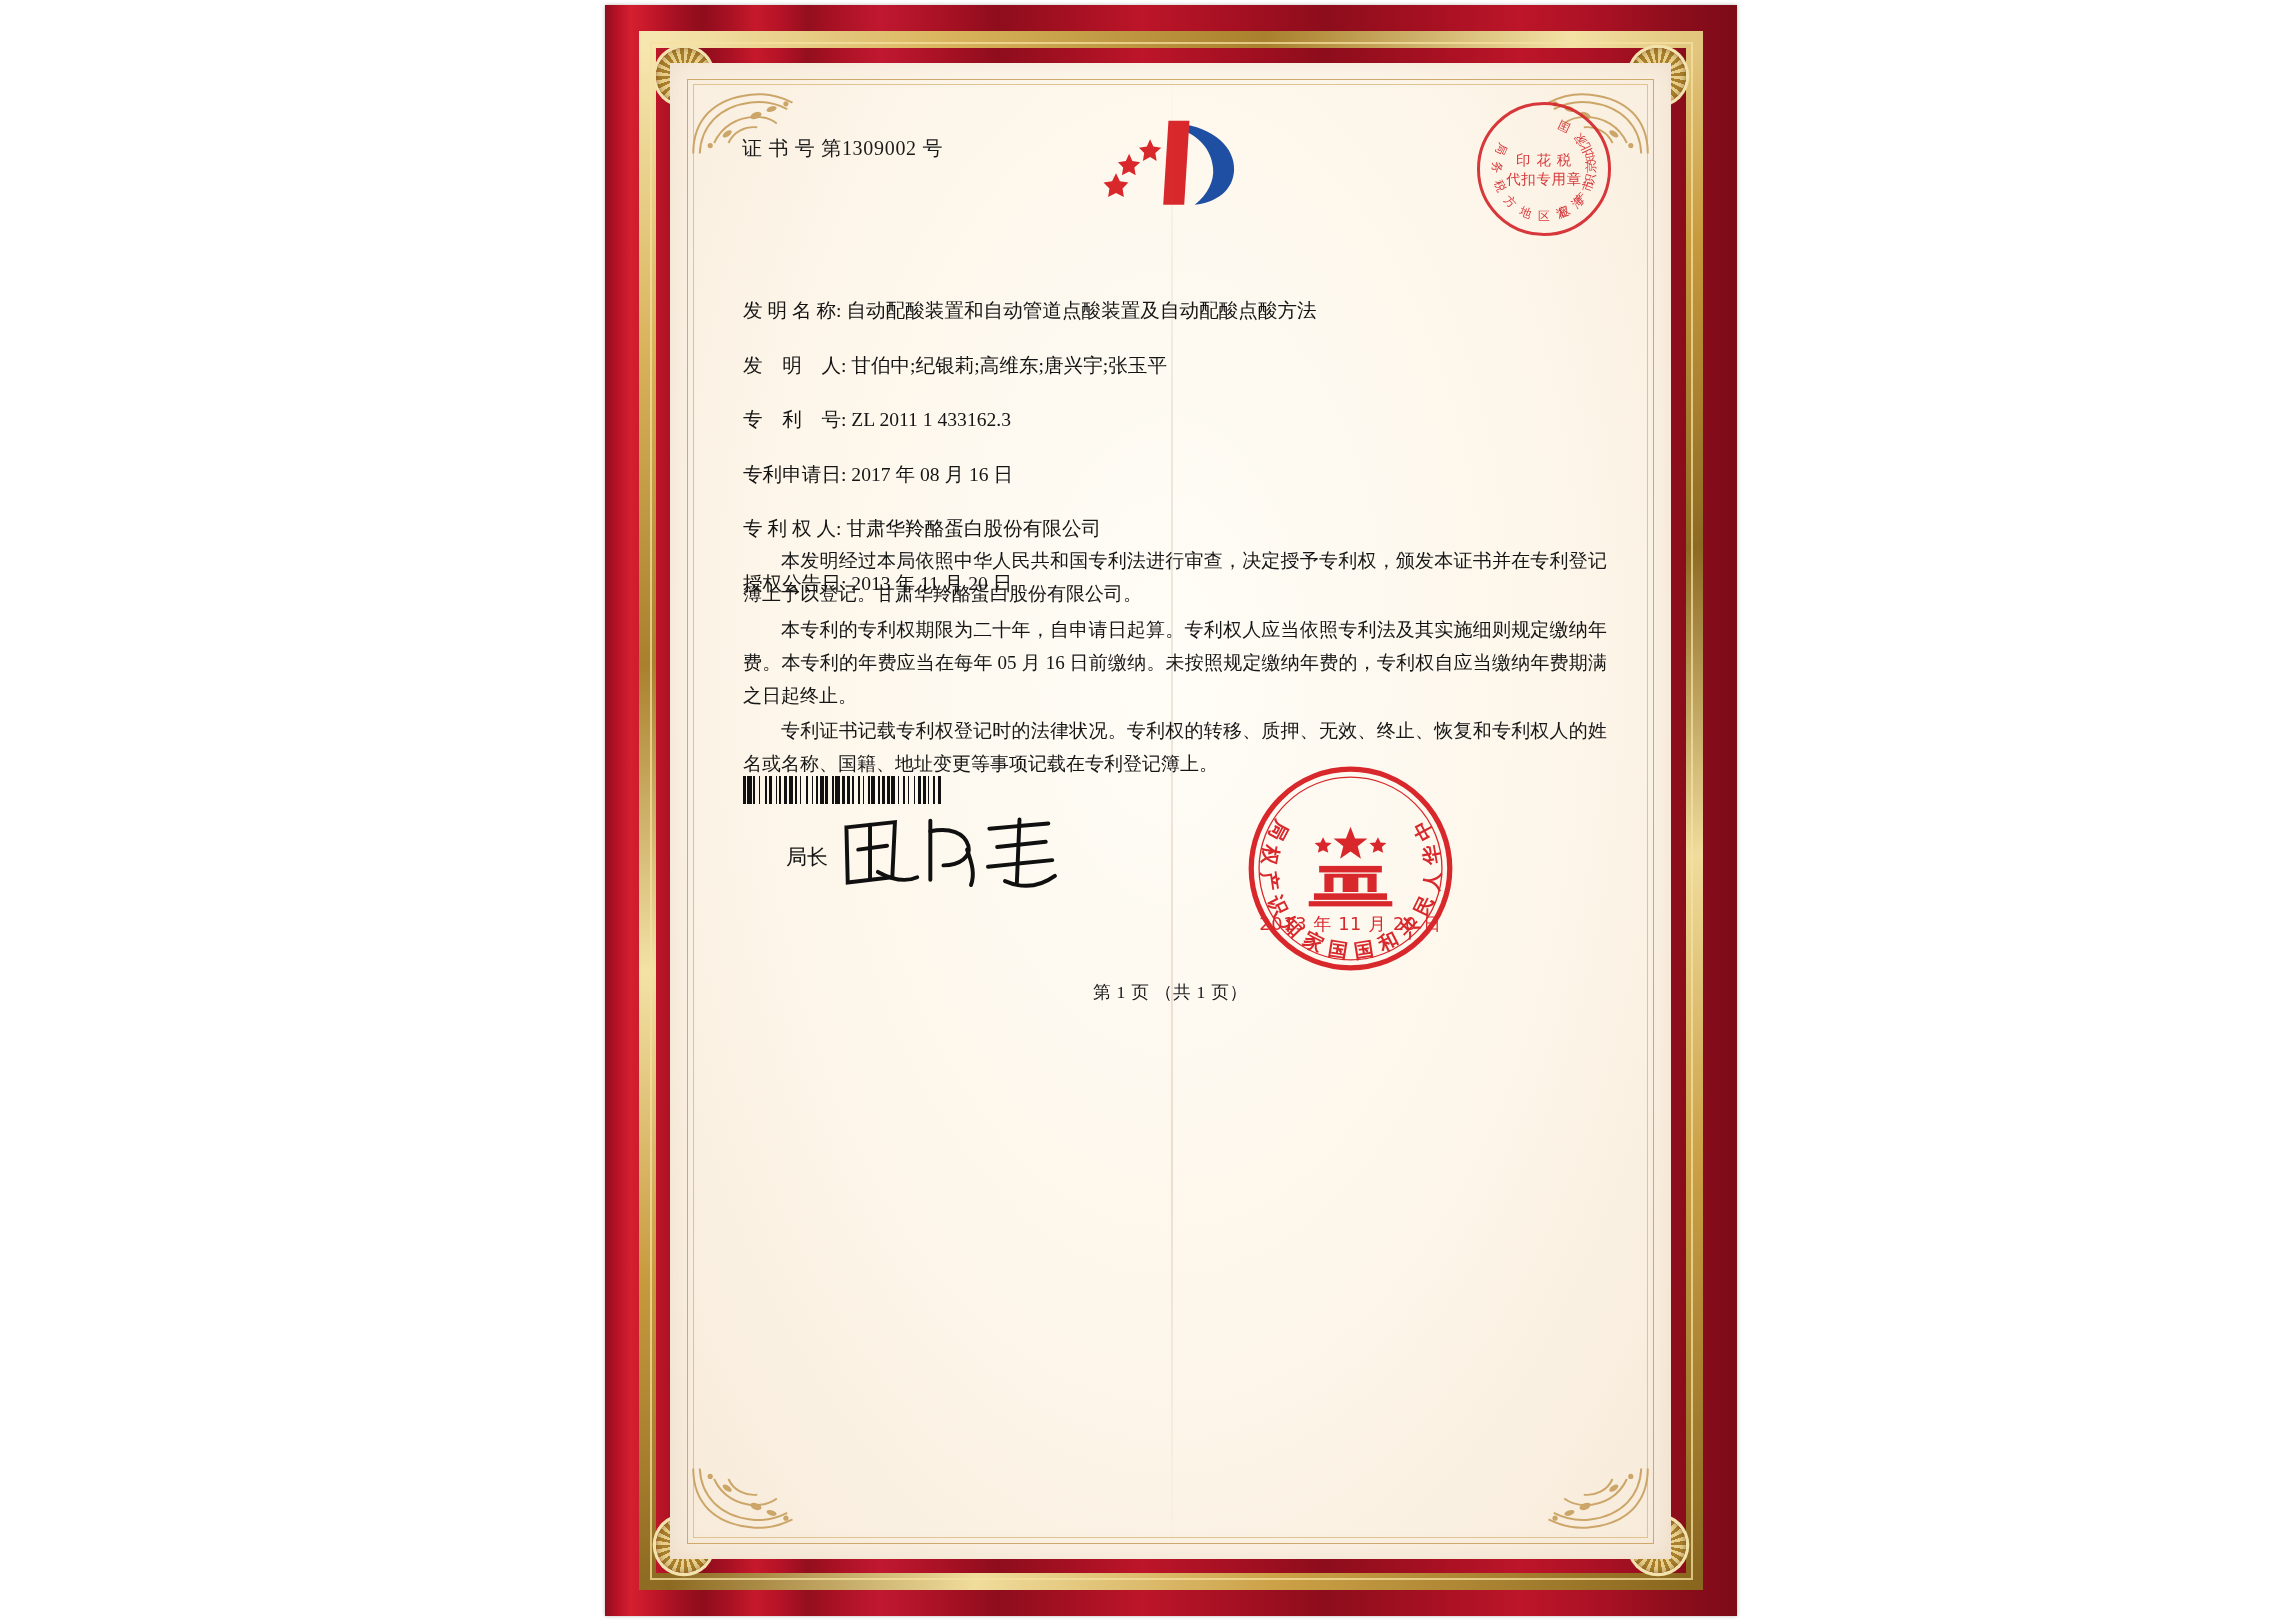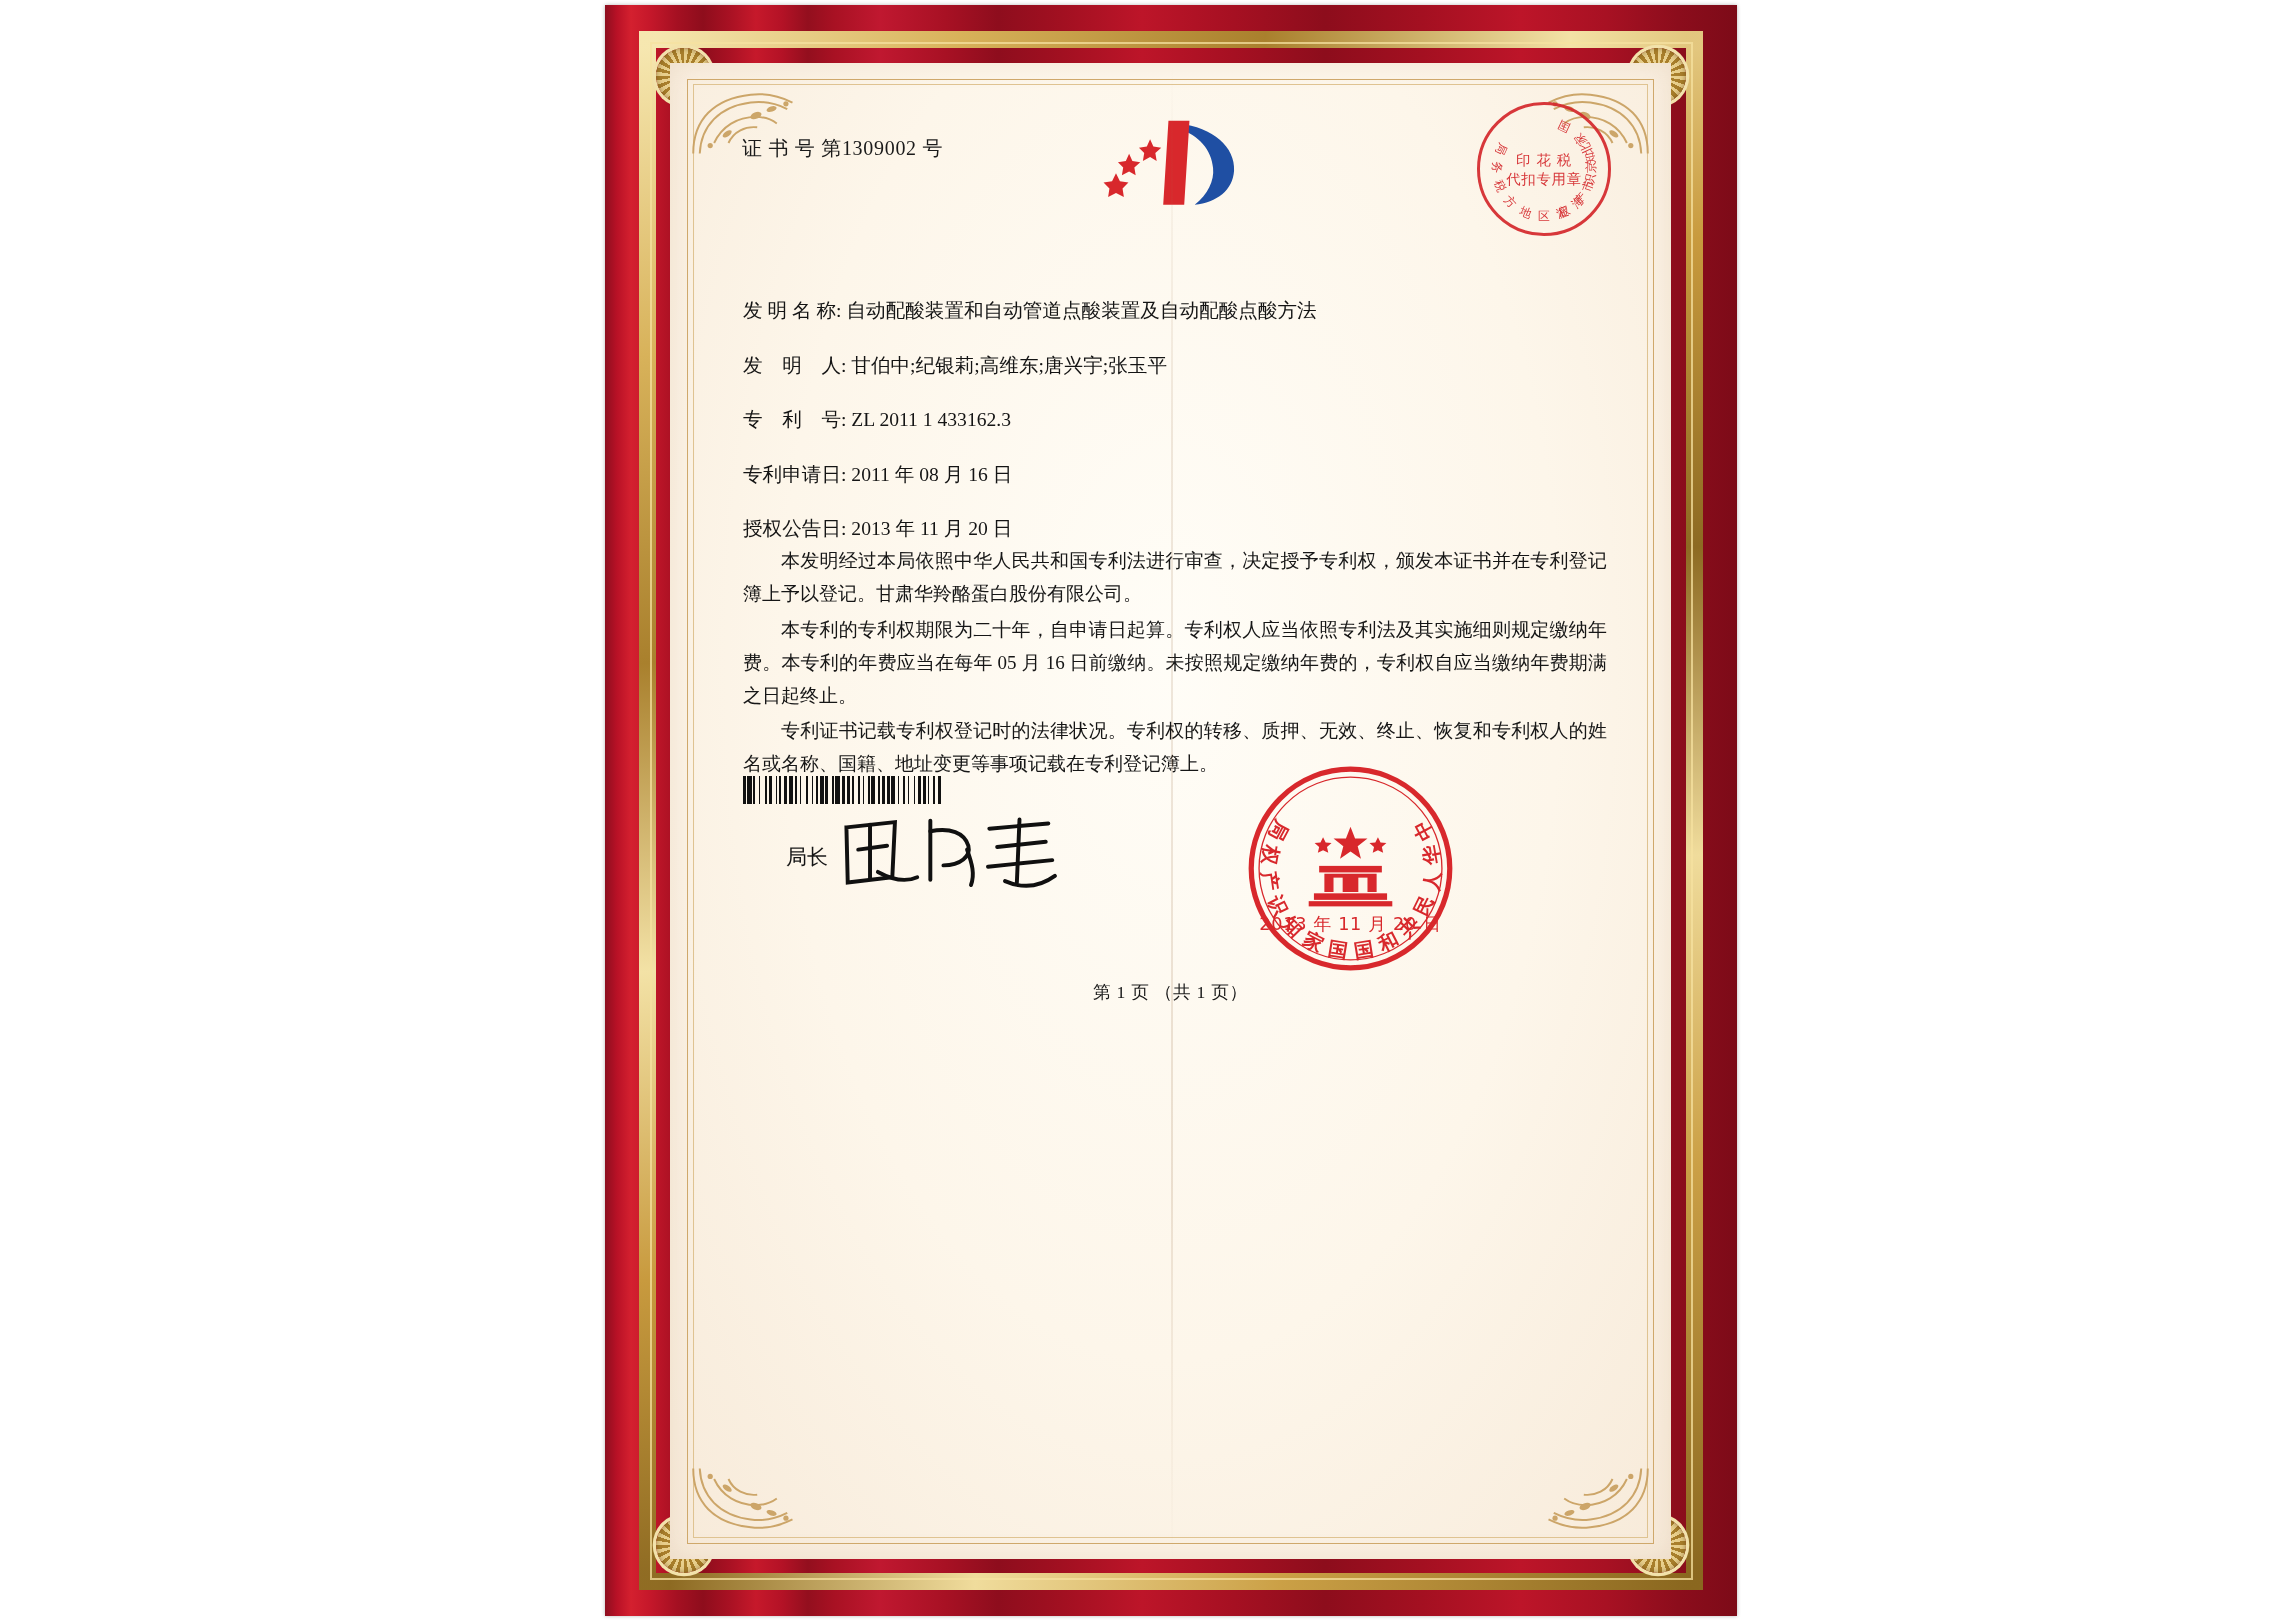--- a/index.html
+++ b/index.html
@@ -468,21 +468,25 @@
           <div class="field">
             <span class="lbl">发　明　人:</span>
             <span class="val">甘伯中;纪银莉;高维东;唐兴宇;张玉平</span>
           </div>
           <div class="field">
             <span class="lbl">专　利　号:</span>
             <span class="val">ZL 2011 1 433162.3</span>
           </div>
           <div class="field">
             <span class="lbl">专利申请日:</span>
-            <span class="val">2011 年 08 月 16 日</span>
+            <span class="val">2017 年 08 月 16 日</span>
+          </div>
+          <div class="field">
+            <span class="lbl">专 利 权 人:</span>
+            <span class="val">甘肃华羚酪蛋白股份有限公司</span>
           </div>
           <div class="field">
             <span class="lbl">授权公告日:</span>
             <span class="val">2013 年 11 月 20 日</span>
           </div>
         </div>
 
         <div class="body-text">
           <p>本发明经过本局依照中华人民共和国专利法进行审查，决定授予专利权，颁发本证书并在专利登记簿上予以登记。甘肃华羚酪蛋白股份有限公司。</p>
           <p>本专利的专利权期限为二十年，自申请日起算。专利权人应当依照专利法及其实施细则规定缴纳年费。本专利的年费应当在每年 05 月 16 日前缴纳。未按照规定缴纳年费的，专利权自应当缴纳年费期满之日起终止。</p>

